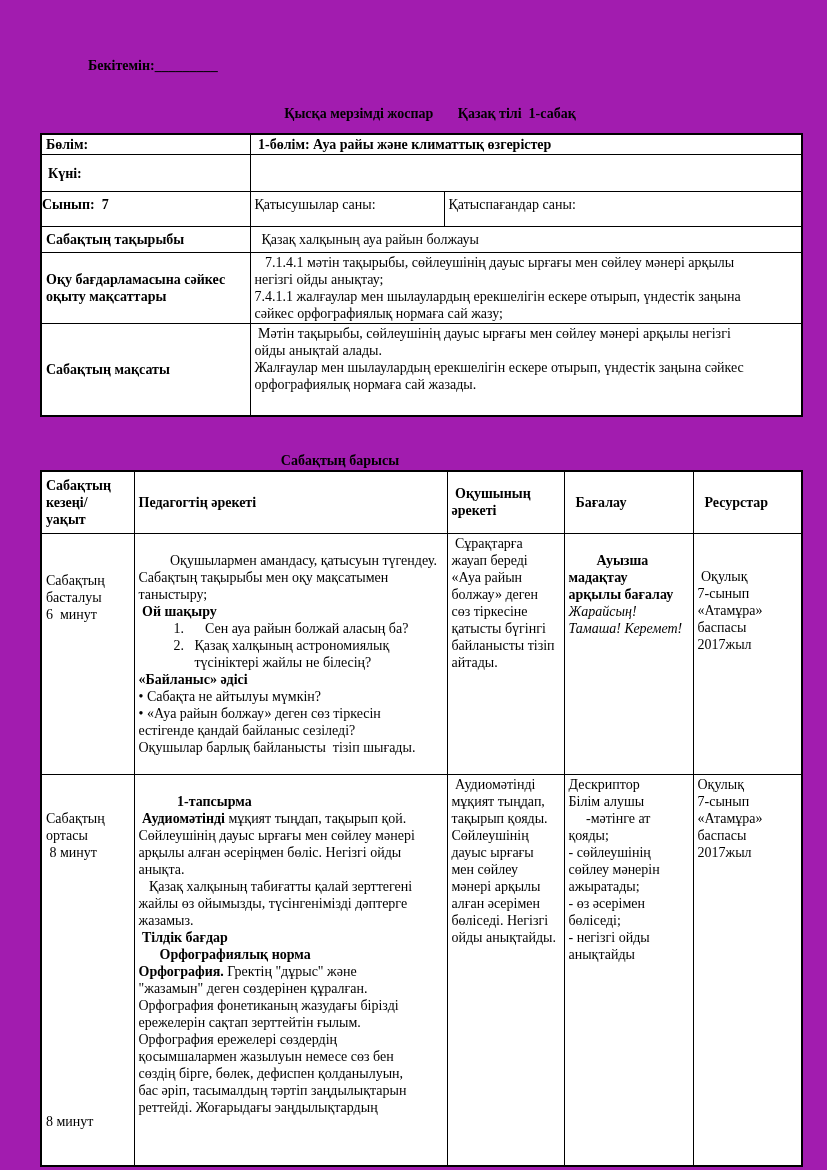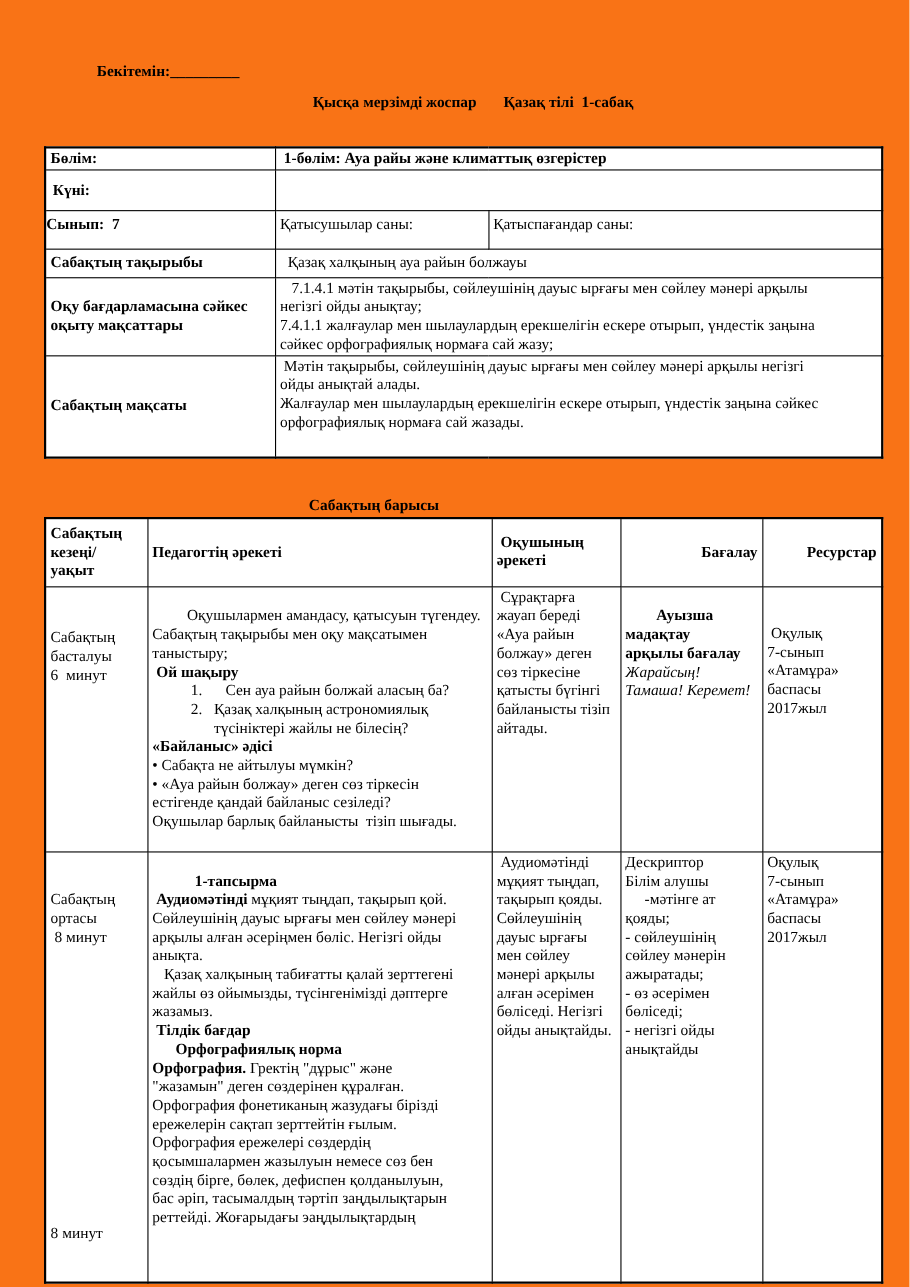--- a/index.html
+++ b/index.html
@@ -1,44 +1,44 @@
 <!DOCTYPE html>
 <html><head>
 <meta charset="utf-8">
 <style>
   html,body{margin:0;padding:0;background:#fff;}
   .page{
-    position:relative;width:827px;height:1170px;background:#f97316;
+    position:relative;width:827px;height:1170px;background:#a21caf;
     font-family:"Liberation Serif", serif;color:#000;overflow:hidden;
   }
   .approve{
     position:absolute;top:58px;left:88px;
     font-size:14px;font-weight:bold;white-space:pre-wrap;
   }
   .doc-title{
-    position:absolute;top:86px;left:45px;width:770px;text-align:center;
+    position:absolute;top:106px;left:45px;width:770px;text-align:center;
     font-size:14px;font-weight:bold;white-space:pre-wrap;
   }
   table{border-collapse:collapse;table-layout:fixed;position:absolute;background:#fff;}
   td{
     border:1px solid #000;vertical-align:top;white-space:pre-wrap;
     font-size:14px;line-height:17px;padding:1px 4px;overflow:hidden;
     box-sizing:border-box;
   }
   .info-table{top:133px;left:40px;width:761px;border:2px solid #000;}
   .flow-table{top:470px;left:40px;width:761px;border:2px solid #000;}
   .lbl{font-weight:bold;}
   .b{font-weight:bold;}
   .vm{vertical-align:middle;margin-left:36px;}
   .flow-title{
     position:absolute;top:453px;left:40px;width:600px;text-align:center;
     font-size:14px;font-weight:bold;
   }
   .fhead td{font-weight:bold;vertical-align:middle;}
-  .fhead .pl10{padding-left:11px;text-align:right;}
+  .fhead .pl10{padding-left:11px;}
   .pt38{padding-top:38px;}
   .pt30{}
   .pt52{}
   .pt34{padding-top:34px;}
   .stage-bottom{margin-top:218px;}
   i{font-style:italic;}
 </style>
 </head>
 <body>
 

